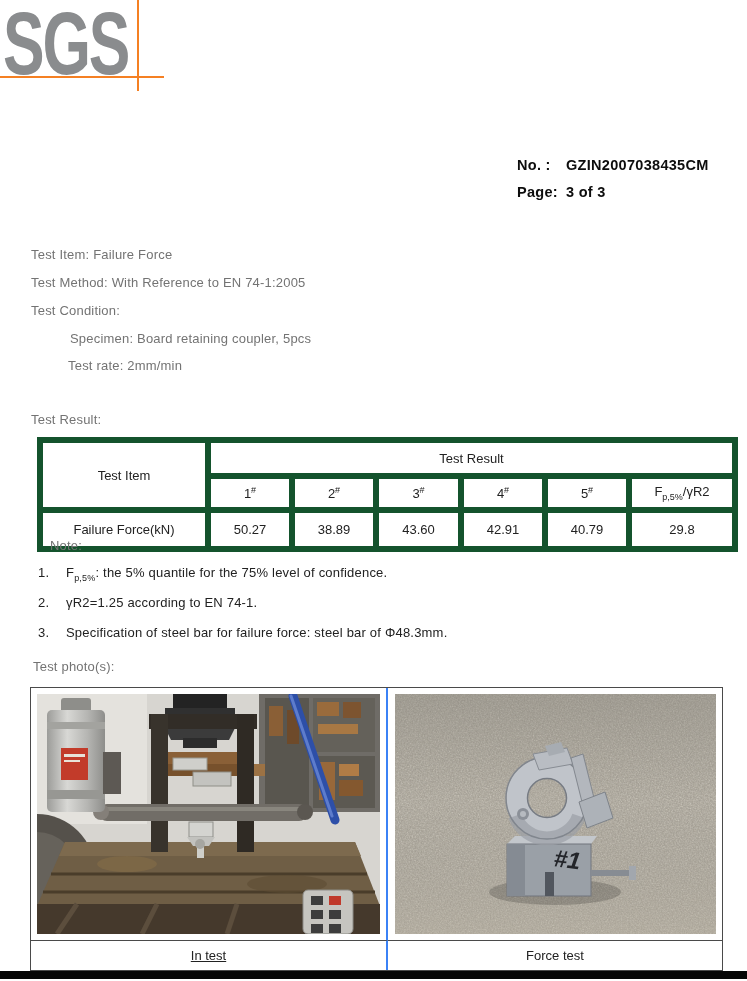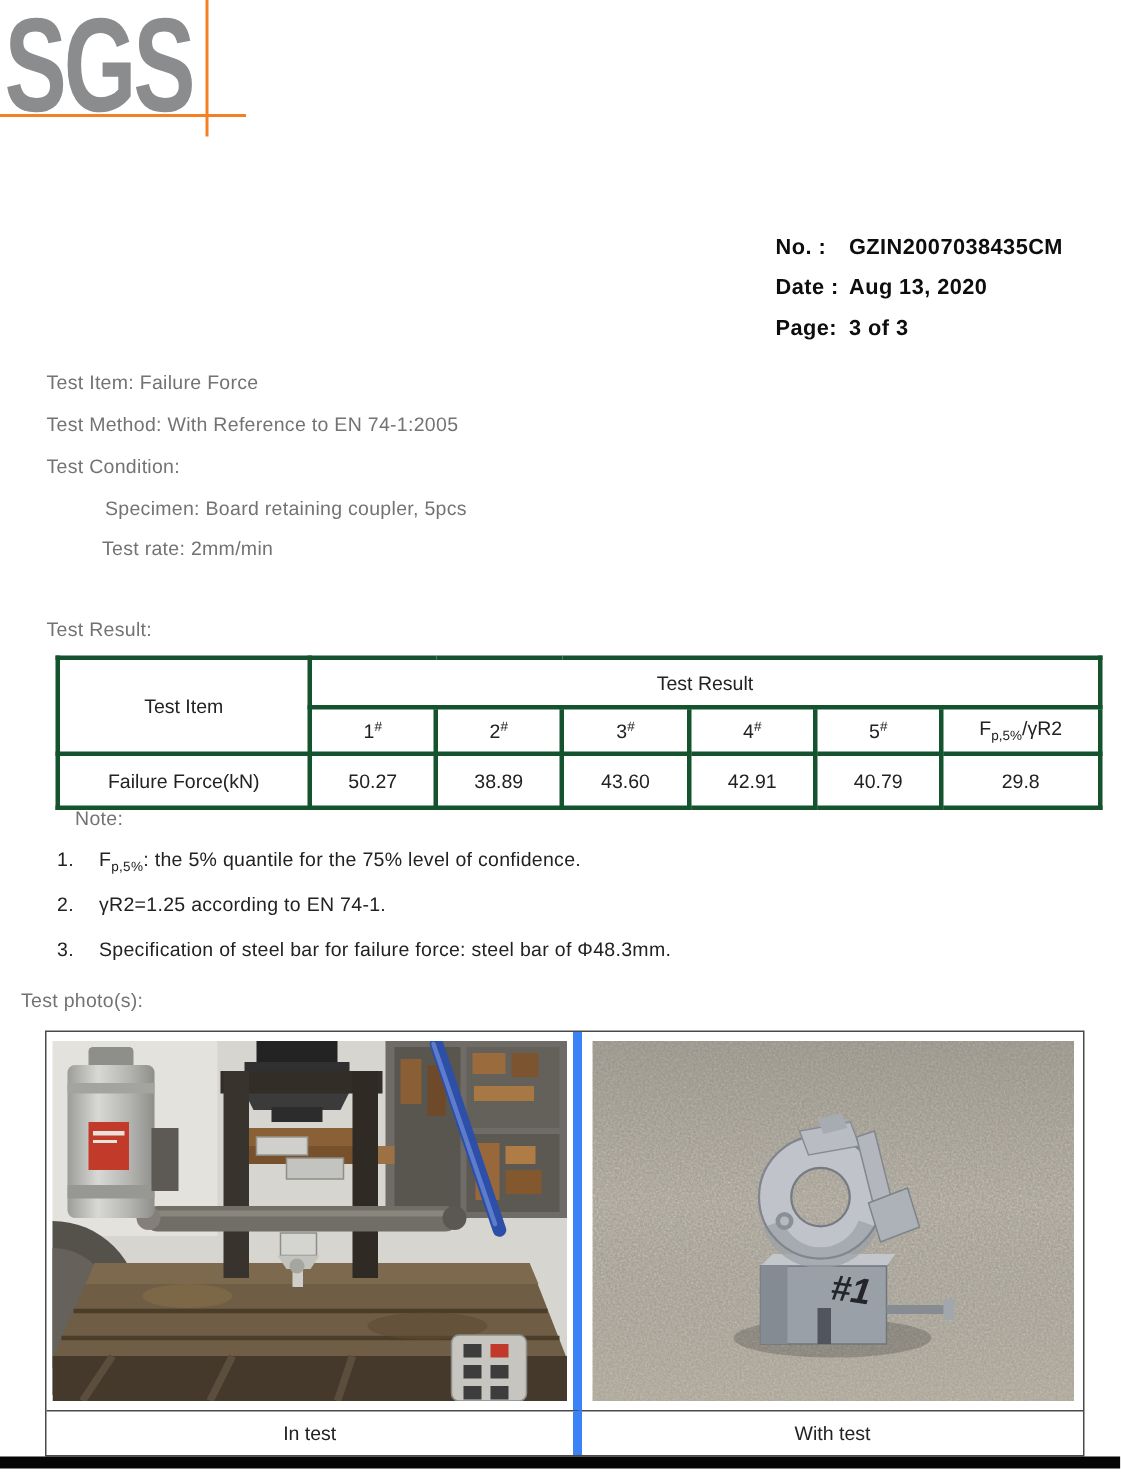--- a/index.html
+++ b/index.html
@@ -13,35 +13,35 @@
   .logo-vline{position:absolute;left:137px;top:0;width:2px;height:91px;background:#f58023;}
   
   .title{position:absolute;left:300px;top:116px;font-size:26px;font-weight:bold;letter-spacing:0.4px;color:#0d0d0d;}
   .meta{position:absolute;left:517px;top:151px;font-size:14.5px;font-weight:bold;color:#0d0d0d;letter-spacing:0.3px;}
   .meta-row{display:flex;height:27px;align-items:center;}
   .meta-label{width:49px;flex:0 0 49px;}
   
   .bline{position:absolute;font-size:13px;letter-spacing:0.2px;line-height:16px;color:#737373;}
   
   .result-table{position:absolute;left:37px;top:437px;width:695px;border-collapse:collapse;table-layout:fixed;}
-  .result-table td{border:3px solid #14532d;text-align:center;vertical-align:middle;
+  .result-table td{border:6px solid #14532d;text-align:center;vertical-align:middle;
                    font-size:13px;color:#222;padding:0;}
   .result-table sup{font-size:9px;}
   .result-table sub{font-size:9px;}
   .r1 td{height:30px;} .r2 td{height:28px;} .r3 td{height:33px;}
   
   .note-item{position:absolute;font-size:13px;color:#222;letter-spacing:0.2px;}
   .note-num{position:absolute;left:0;width:28px;}
   .note-body{position:absolute;left:28px;width:620px;}
   .note-body sub{font-size:9px;}
   
   .photo-table{position:absolute;left:30px;top:687px;width:693px;height:284px;box-sizing:border-box;
                border:1px solid #4a4a4a;display:grid;grid-template-columns:357px 1fr;grid-template-rows:1fr 30px;}
   .photo-cell{display:flex;align-items:center;justify-content:center;overflow:hidden;}
-  .cell-l{border-right:6px solid #3b82f6;}
+  .cell-l{border-right:2px solid #3b82f6;text-decoration:underline;}
   .caption-cell{border-top:1px solid #4a4a4a;display:flex;align-items:center;justify-content:center;
                 font-size:13px;color:#222;}
   
   .bottom-bar{position:absolute;left:0;top:971px;width:747px;height:8px;background:#060606;}
 </style>
 </head>
 <body>
 
 <div class="page">
 
@@ -49,24 +49,20 @@
     <div class="logo-text">SGS</div>
     <div class="logo-hline"></div>
     <div class="logo-vline"></div>
   </div>
 
 
   <div class="meta">
     <div class="meta-row">
       <span class="meta-label">No.  :</span>
       <span class="meta-value">GZIN2007038435CM</span>
-    </div>
-    <div class="meta-row">
-      <span class="meta-label">Date :</span>
-      <span class="meta-value">Aug 13, 2020</span>
     </div>
     <div class="meta-row">
       <span class="meta-label">Page:</span>
       <span class="meta-value">3 of  3</span>
     </div>
   </div>
 
   <div class="bline" style="left:31px;top:247px;">Test Item: Failure Force</div>
   <div class="bline" style="left:31px;top:275px;">Test Method: With Reference to EN 74-1:2005</div>
   <div class="bline" style="left:31px;top:303px;">Test Condition:</div>
@@ -116,21 +112,21 @@
   </div>
   <div class="note-item" style="left:38px;top:595px;width:660px;">
     <span class="note-num">2.</span>
     <span class="note-body"><span></span><sub></sub><span>γR2=1.25 according to EN 74-1.</span></span>
   </div>
   <div class="note-item" style="left:38px;top:625px;width:680px;">
     <span class="note-num">3.</span>
     <span class="note-body"><span></span><sub></sub><span>Specification of steel bar for failure force: steel bar of Φ48.3mm.</span></span>
   </div>
 
-  <div class="bline" style="left:14px;top:659px;">Test photo(s):</div>
+  <div class="bline" style="left:33px;top:659px;">Test photo(s):</div>
 
   <div class="photo-table">
     <div class="photo-cell cell-l">
 
       <svg width="343" height="240" viewBox="0 0 343 240" role="img">
         <defs>
           <linearGradient id="cyl" x1="0" y1="0" x2="1" y2="0">
             <stop offset="0" stop-color="#9c9c99"></stop>
               <stop offset="0.35" stop-color="#d8d8d5"></stop>
             <stop offset="0.7" stop-color="#b5b5b2"></stop>
@@ -243,17 +239,17 @@
           <polygon points="176,64 188,60 202,116 190,120" fill="#b3b7bd" stroke="#82878e" stroke-width="1"></polygon>
           <polygon points="184,108 210,98 218,124 192,134" fill="#adb2b8" stroke="#7e838a" stroke-width="1"></polygon>
           <circle cx="128" cy="120" r="6" fill="#8b9098"></circle>
           <circle cx="128" cy="120" r="3" fill="#b6bac0"></circle>
           <text x="158" y="172" font-size="24" font-style="italic" font-weight="bold" fill="#23252a" transform="rotate(8 158 172)" font-family="Liberation Sans, sans-serif">#1</text>
         </g>
       </svg>
     </div>
 
     <div class="caption-cell cell-l">In test</div>
-    <div class="caption-cell">With test</div>
+    <div class="caption-cell">Force test</div>
   </div>
 
   <div class="bottom-bar"></div>
 </div>
 
 </body></html>

